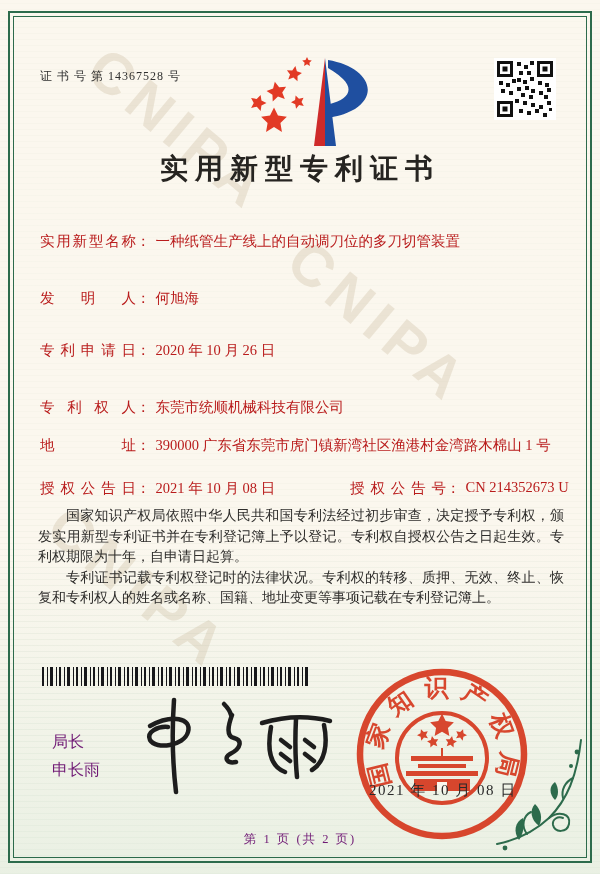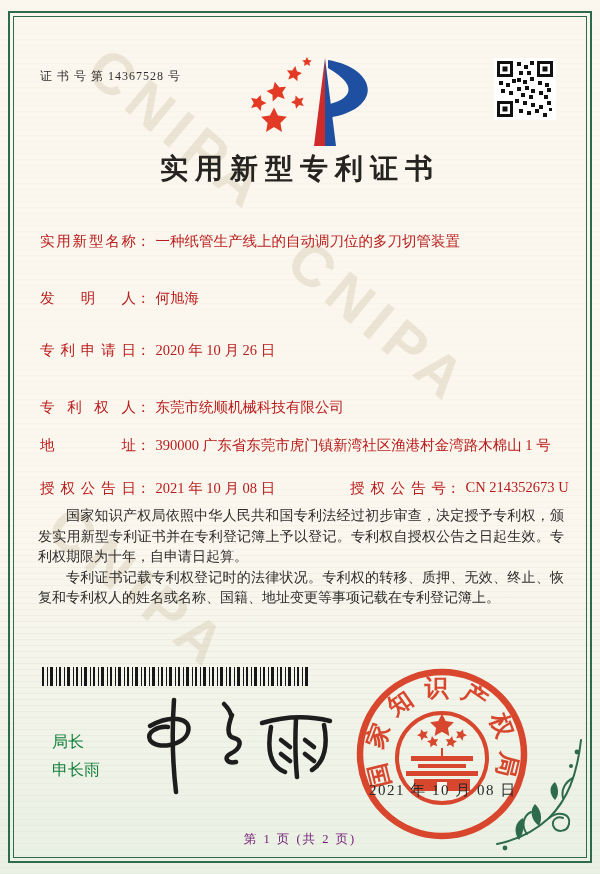--- a/index.html
+++ b/index.html
@@ -27,21 +27,21 @@
   .val{margin-left:5px;vertical-align:top;}
   .val-block{display:inline-block;width:398px;line-height:19px;}
   .pair2{position:absolute;left:310px;top:0;white-space:nowrap;}
   .row-grant{white-space:nowrap;}
   .body-text{position:absolute;left:38px;top:506px;width:526px;font-size:14px;line-height:20.6px;
     color:#2e2d2b;text-align:justify;}
   .body-text p{margin:0;text-indent:2em;}
   .barcode{position:absolute;left:42px;top:667px;width:268px;height:19px;
     background:repeating-linear-gradient(90deg,#17171a 0 2px,rgba(0,0,0,0) 2px 5px,#17171a 5px 6px,rgba(0,0,0,0) 6px 8px,#17171a 8px 11px,rgba(0,0,0,0) 11px 14px,#17171a 14px 15px,rgba(0,0,0,0) 15px 17px);}
   .issuer{position:absolute;left:52px;top:728px;font-family:"Liberation Sans","DejaVu Sans",sans-serif;
-    font-size:16px;color:#15803d;line-height:28px;}
+    font-size:16px;color:#701a75;line-height:28px;}
   .signature{position:absolute;left:128px;top:692px;z-index:5;}
   .seal{position:absolute;left:352px;top:664px;z-index:4;opacity:.93;}
   .seal-date{position:absolute;left:369px;top:781px;z-index:6;font-size:15px;color:#2a2a2a;letter-spacing:1.5px;}
   .footer{position:absolute;left:0;right:0;top:831px;text-align:center;font-size:12.5px;color:#701a75;letter-spacing:2px;}
   .corner-ornament{position:absolute;right:15px;bottom:16px;z-index:2;}
 </style>
 </head>
 <body>
 
 <div class="paper">

